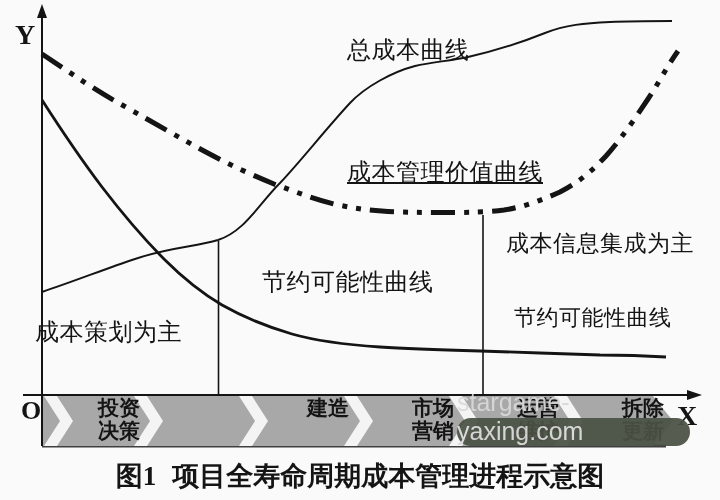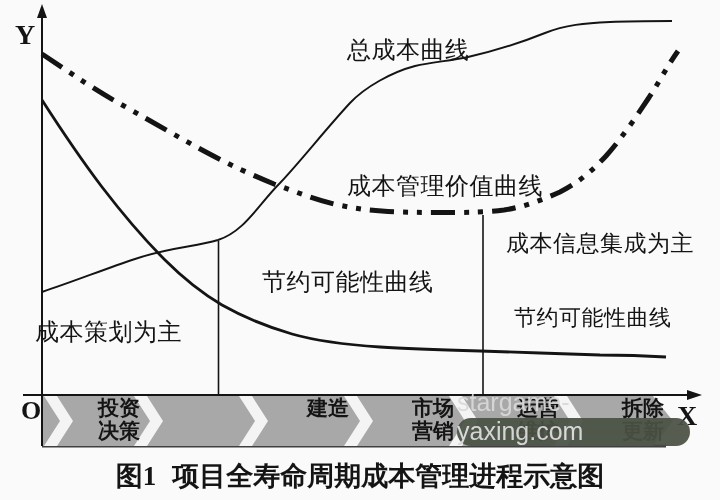--- a/index.html
+++ b/index.html
@@ -65,21 +65,21 @@
              C470,212.5 488,212 504,210 C524,207 542,200 560,192
              C578,183 592,171 606,156 C622,138 636,117 648,99
              C658,84 668,65 678,51" style="fill:none;stroke:var(--line);stroke-width:5;stroke-dasharray:24 9 5 9 5 9"></path>
   </svg>
 
   <div class="lbl axis-lbl" style="left:15px;top:19px;">Y</div>
   <div class="lbl axis-lbl" style="left:21px;top:396px;font-size:26px;">O</div>
   <div class="lbl axis-lbl" style="left:677px;top:400px;">X</div>
 
   <div class="lbl curve-lbl" style="left:335px;top:34px;margin-left:12px;">总成本曲线</div>
-  <div class="lbl curve-lbl" style="left:347px;top:170px;">成本管理价值曲线</div>
+  <div class="lbl curve-lbl" style="left:347px;top:156px;text-decoration:underline;">成本管理价值曲线</div>
   <div class="lbl curve-lbl" style="left:506px;top:228px;font-size:23px;">成本信息集成为主</div>
   <div class="lbl curve-lbl" style="left:262px;top:266px;">节约可能性曲线</div>
   <div class="lbl curve-lbl" style="left:514px;top:303px;font-size:22px;">节约可能性曲线</div>
   <div class="lbl curve-lbl" style="left:35px;top:316px;">成本策划为主</div>
 
   <div class="phase" style="left:56px;">
     <div>投资</div>
     <div>决策</div>
   </div>
   <div class="phase" style="left:265px;">

